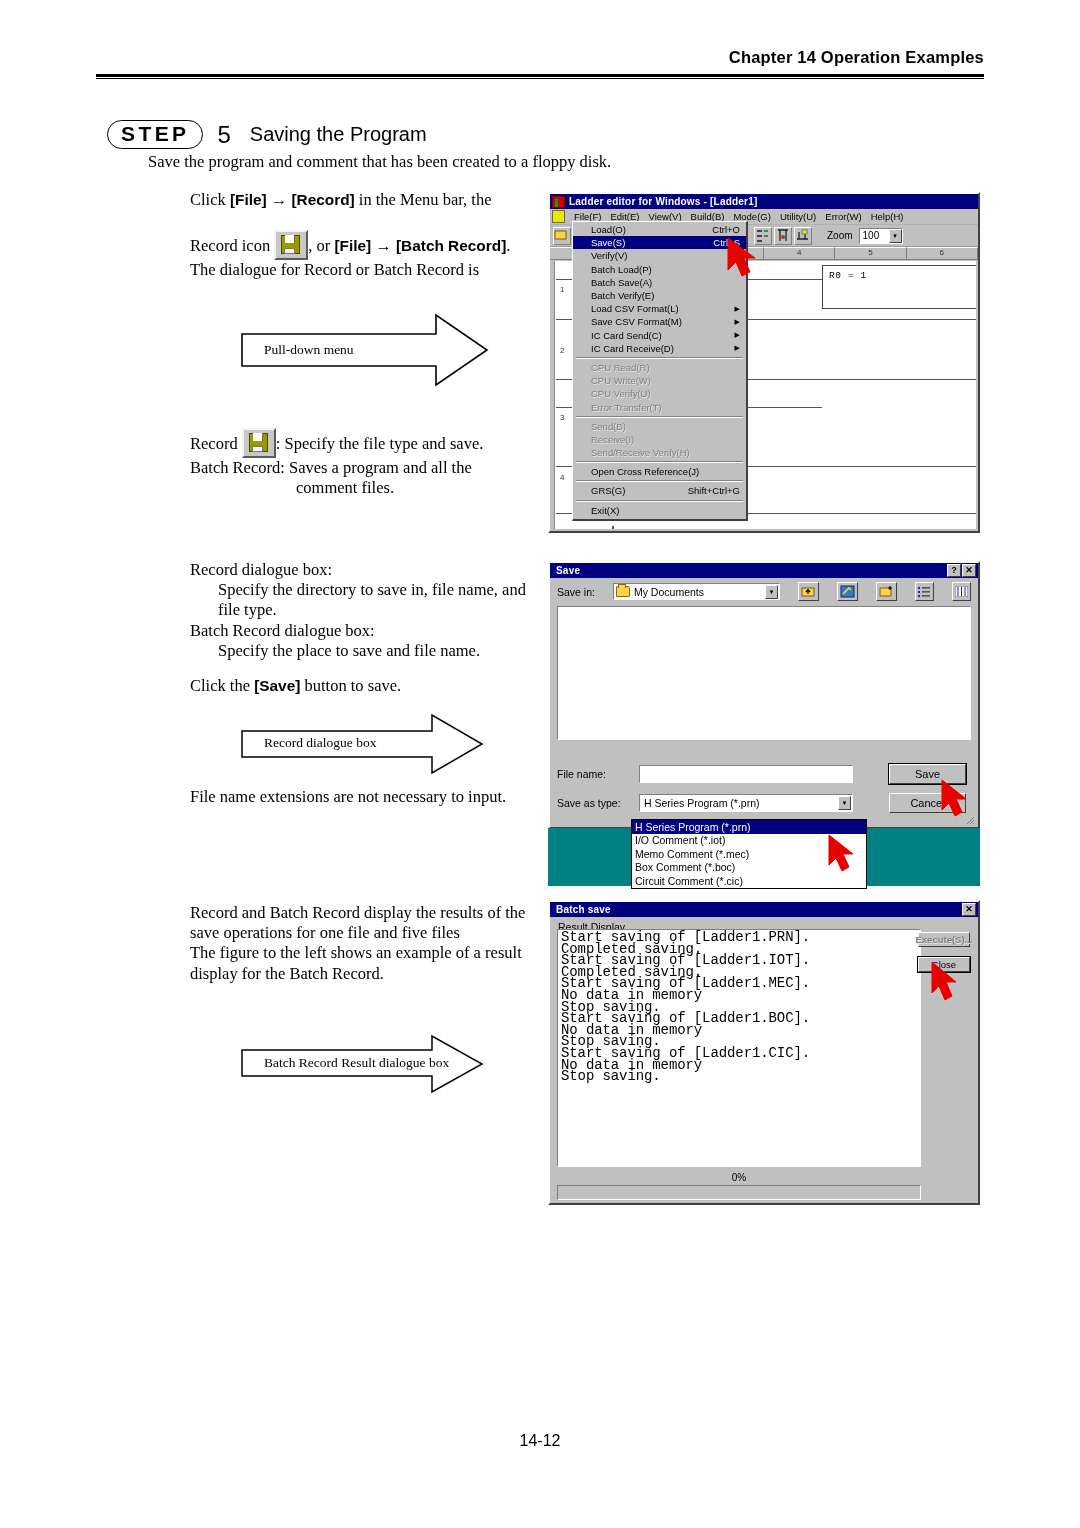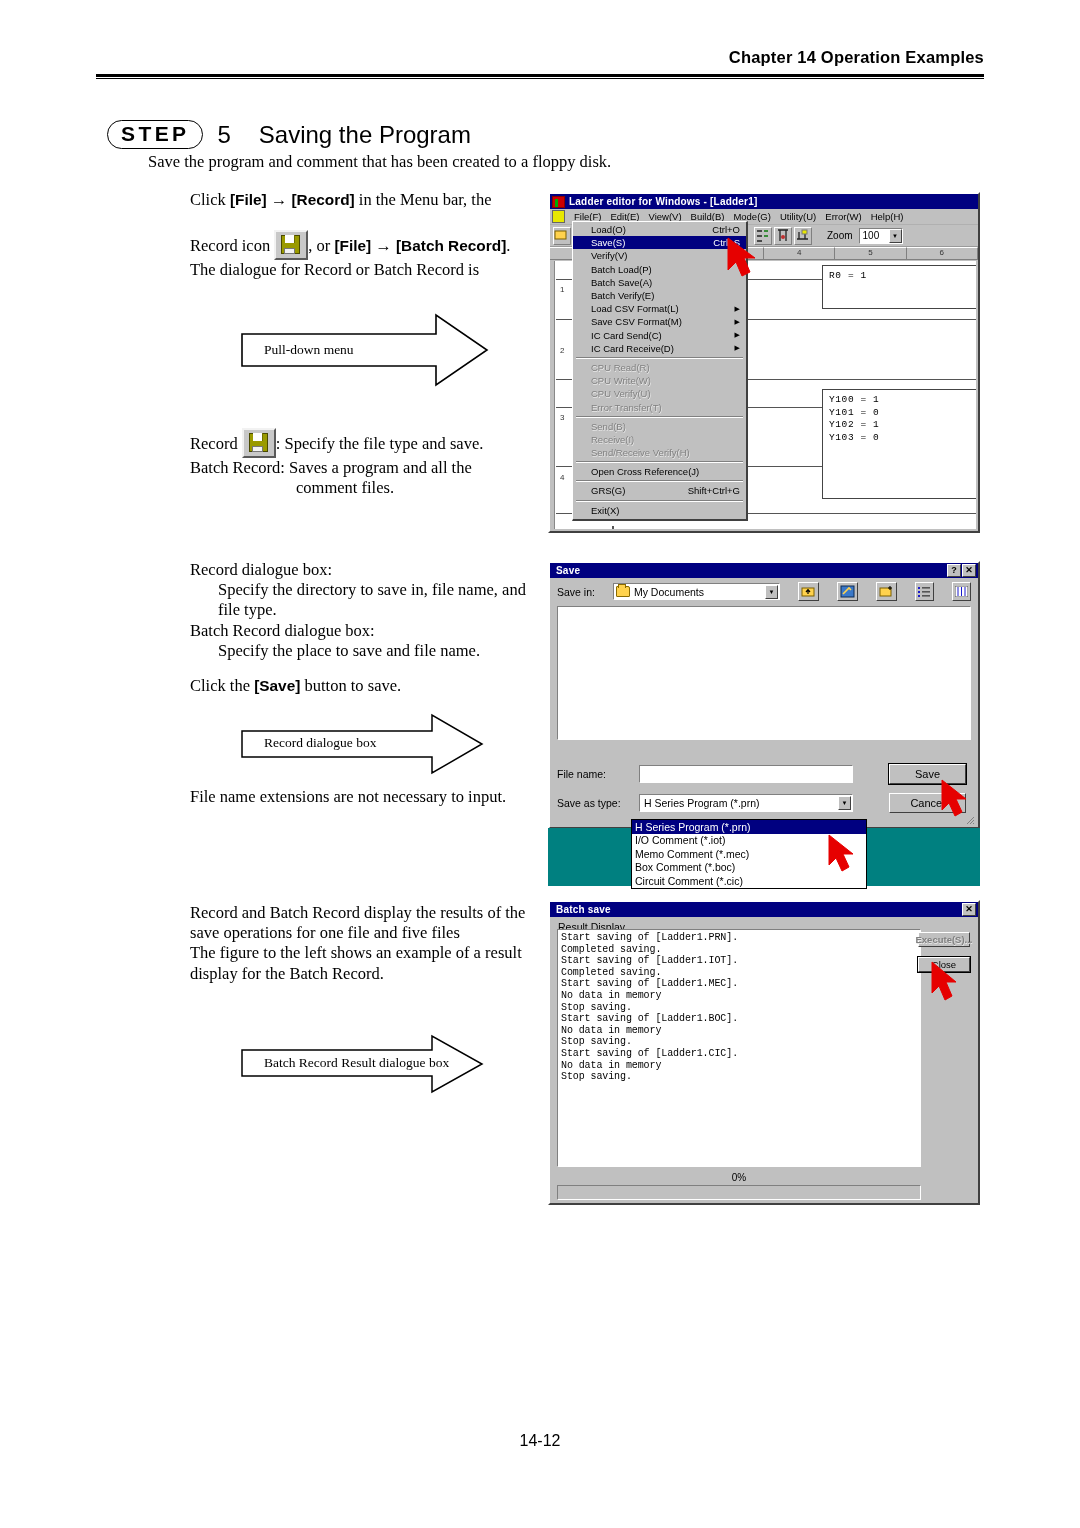--- a/index.html
+++ b/index.html
@@ -45,22 +45,22 @@
     font-size:21px;
     letter-spacing:3.4px;
     line-height:1.1;
   }
   .step-num {
     font-family:"Liberation Sans", sans-serif;
     font-size:24px; font-weight:normal;
   }
   .step-title {
     font-family:"Liberation Sans", sans-serif;
-    font-size:24px; font-weight:normal;
-    margin-left:14px;
+    font-size:20px; font-weight:normal;
+    margin-left:5px;
   }
   .step-sub {
     position:absolute; left:148px; top:152px;
     font-size:16.5px; color:#000;
   }
 
   
   .para { position:absolute; font-size:16.5px; line-height:20.2px; color:#000; }
   .para b { font-family:"Liberation Sans", sans-serif; font-size:15.4px; font-weight:bold; }
 
@@ -289,21 +289,21 @@
 
   
   #batch-dialog { left:548px; top:900px; width:432px; height:305px; }
   .bs-grouplabel { font-size:10.5px; padding:4px 0 2px 8px; }
   .bs-log {
     position:absolute; left:7px; top:27px; width:364px; height:238px;
     background:#fff;
     border-top:1px solid #808080; border-left:1px solid #808080;
     border-right:1px solid #fff; border-bottom:1px solid #fff;
     font-family:"Liberation Mono", monospace;
-    font-size:10px; line-height:11.6px; padding:2px 3px;
+    font-size:14px; line-height:11.6px; padding:2px 3px;
     overflow:hidden; white-space:pre;
     letter-spacing:-0.1px;
   }
   .bs-btn {
     position:absolute; right:8px; width:52px; height:15px;
     background:#c0c0c0;
     border-top:1px solid #fff; border-left:1px solid #fff;
     border-right:1px solid #404040; border-bottom:1px solid #404040;
     display:flex; align-items:center; justify-content:center;
     font-size:9.5px;
@@ -488,24 +488,20 @@
     <span class="rung-num" style="left:8px; top:212px;">4</span>
 
     <div class="rung-line" style="left:4px; top:18px;  width:266px;"></div>
     <div class="rung-line" style="left:4px; top:58px;  width:420px;"></div>
     <div class="rung-line" style="left:4px; top:118px; width:420px;"></div>
     <div class="rung-line" style="left:4px; top:146px; width:266px;"></div>
     <div class="rung-line" style="left:4px; top:205px; width:420px;"></div>
     <div class="rung-line" style="left:4px; top:252px; width:420px;"></div>
 
     <div class="coil-box" style="left:270px; top:4px; width:168px; height:44px;">R0 = 1</div>
-    <div class="coil-box" style="left:270px; top:128px; width:168px; height:110px; white-space:pre;">Y100 = 1
-Y101 = 0
-Y102 = 1
-Y103 = 0</div>
 
     <div class="rung-line" style="left:60px; top:265px; width:2px; height:12px;"></div>
   </div>
 </div>
 
 <div id="file-menu">
   <div class="mi">
     <span>Load(O)</span>
     <span class="accel">Ctrl+O</span>
   </div>

